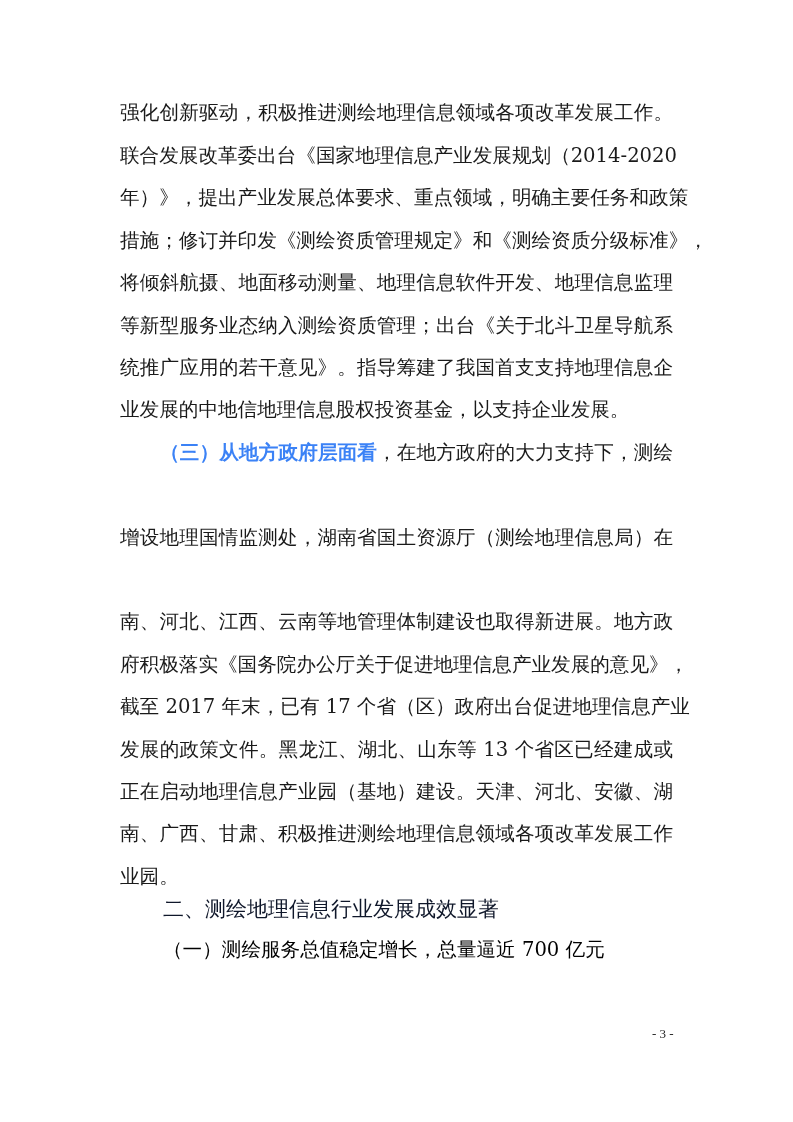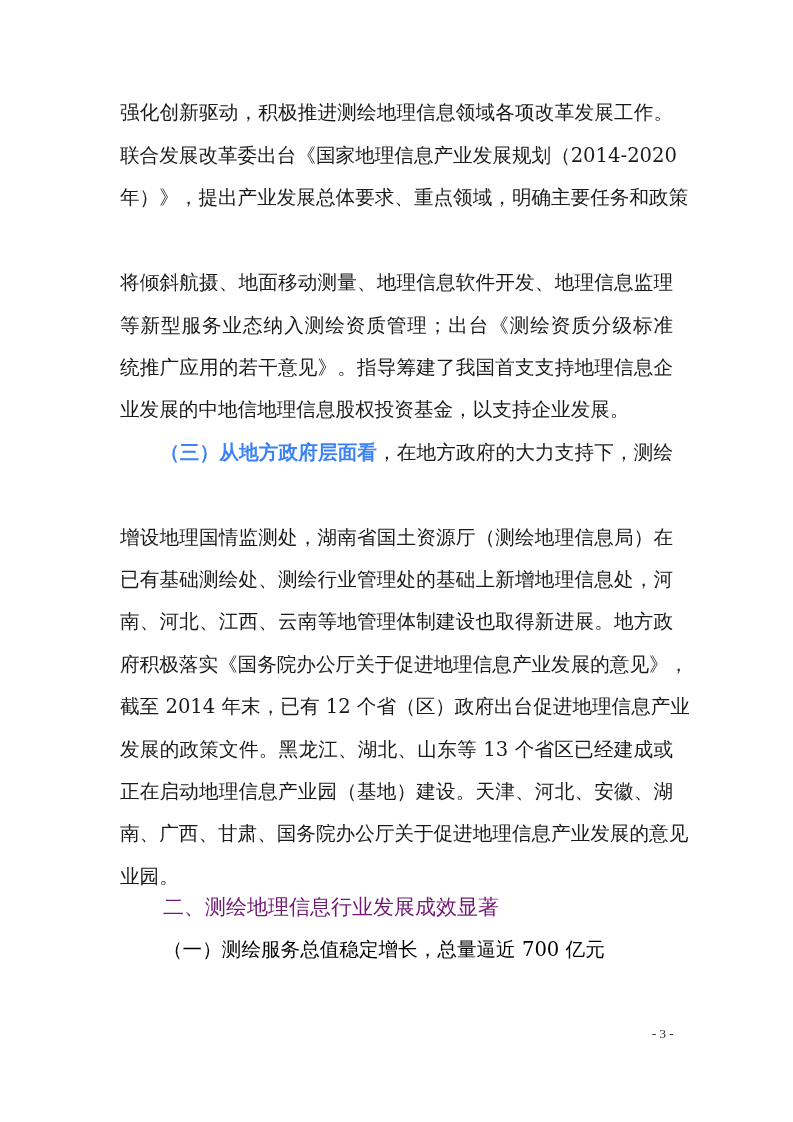--- a/index.html
+++ b/index.html
@@ -4,50 +4,50 @@
 <style>
   html, body { margin: 0; padding: 0; background: #ffffff; }
   body { width: 793px; height: 1122px; position: relative; overflow: hidden;
          font-family: "DejaVu Serif", "Liberation Serif", serif; color: #1a1a1a; }
   .page { position: absolute; left: 0; top: 0; width: 692px; height: 1122px; background: #fff; }
   .line { position: absolute; left: 120px; width: 553px; font-size: 19.6px; line-height: 26px;
           white-space: nowrap; text-align: justify; text-align-last: justify; letter-spacing: 0; }
   .line.last { text-align-last: left; }
   .line.indent { left: 160px; width: 513px; }
   .bold { font-weight: bold; color: #3b82f6; }
-  .h2 { position: absolute; left: 163px; font-family: Liberation Mono, monospace;
-        font-size: 21px; line-height: 28px; white-space: nowrap; color: #701a75; text-align: right; }
+  .h2 { position: absolute; left: 163px; font-family: Liberation Serif, serif;
+        font-size: 21px; line-height: 28px; white-space: nowrap; color: #0f172a; text-align: right; }
   .h3 { position: absolute; left: 163px; font-weight: normal; font-size: 19.6px; line-height: 26px;
         white-space: nowrap; color: #000; }
   .pagenum { position: absolute; left: 652px; top: 1025px; font-size: 13px; line-height: 18px;
              font-family: "Liberation Serif", serif; color: #222; }
 </style>
 </head>
 <body>
 
 <div class="page">
 
   <div class="line" style="top:100px">强化创新驱动，积极推进测绘地理信息领域各项改革发展工作。</div>
   <div class="line" style="top:143px">联合发展改革委出台《国家地理信息产业发展规划（2014-2020</div>
   <div class="line" style="top:185px">年）》，提出产业发展总体要求、重点领域，明确主要任务和政策</div>
+  <div class="line" style="top:228px">措施；修订并印发《测绘资质管理规定》和《测绘资质分级标准》，</div>
   <div class="line" style="top:270px">将倾斜航摄、地面移动测量、地理信息软件开发、地理信息监理</div>
-  <div class="line" style="top:313px">等新型服务业态纳入测绘资质管理；出台《测绘资质分级标准</div>
+  <div class="line" style="top:313px">等新型服务业态纳入测绘资质管理；出台《关于北斗卫星导航系</div>
   <div class="line" style="top:355px">统推广应用的若干意见》。指导筹建了我国首支支持地理信息企</div>
   <div class="line last" style="top:397px">业发展的中地信地理信息股权投资基金，以支持企业发展。</div>
 
   <div class="line indent" style="top:440px"><span class="bold">（三）从地方政府层面看</span><span>，在地方政府的大力支持下，测绘</span></div>
 
   <div class="line" style="top:525px">增设地理国情监测处，湖南省国土资源厅（测绘地理信息局）在</div>
-  <div class="line" style="top:567px">已有基础测绘处、测绘行业管理处的基础上新增地理信息处，河</div>
   <div class="line" style="top:609px">南、河北、江西、云南等地管理体制建设也取得新进展。地方政</div>
   <div class="line" style="top:652px">府积极落实《国务院办公厅关于促进地理信息产业发展的意见》，</div>
-  <div class="line" style="top:694px">截至 2014 年末，已有 12 个省（区）政府出台促进地理信息产业</div>
+  <div class="line" style="top:694px">截至 2017 年末，已有 17 个省（区）政府出台促进地理信息产业</div>
   <div class="line" style="top:737px">发展的政策文件。黑龙江、湖北、山东等 13 个省区已经建成或</div>
   <div class="line" style="top:779px">正在启动地理信息产业园（基地）建设。天津、河北、安徽、湖</div>
-  <div class="line" style="top:821px">南、广西、甘肃、国务院办公厅关于促进地理信息产业发展的意见</div>
+  <div class="line" style="top:821px">南、广西、甘肃、积极推进测绘地理信息领域各项改革发展工作</div>
   <div class="line last" style="top:864px">业园。</div>
 
   <div class="h2" style="top:895px">二、测绘地理信息行业发展成效显著</div>
 
   <div class="h3" style="top:937px">（一）测绘服务总值稳定增长，总量逼近 700 亿元</div>
 
   <div class="pagenum">- 3 -</div>
 </div>
 
 </body></html>

